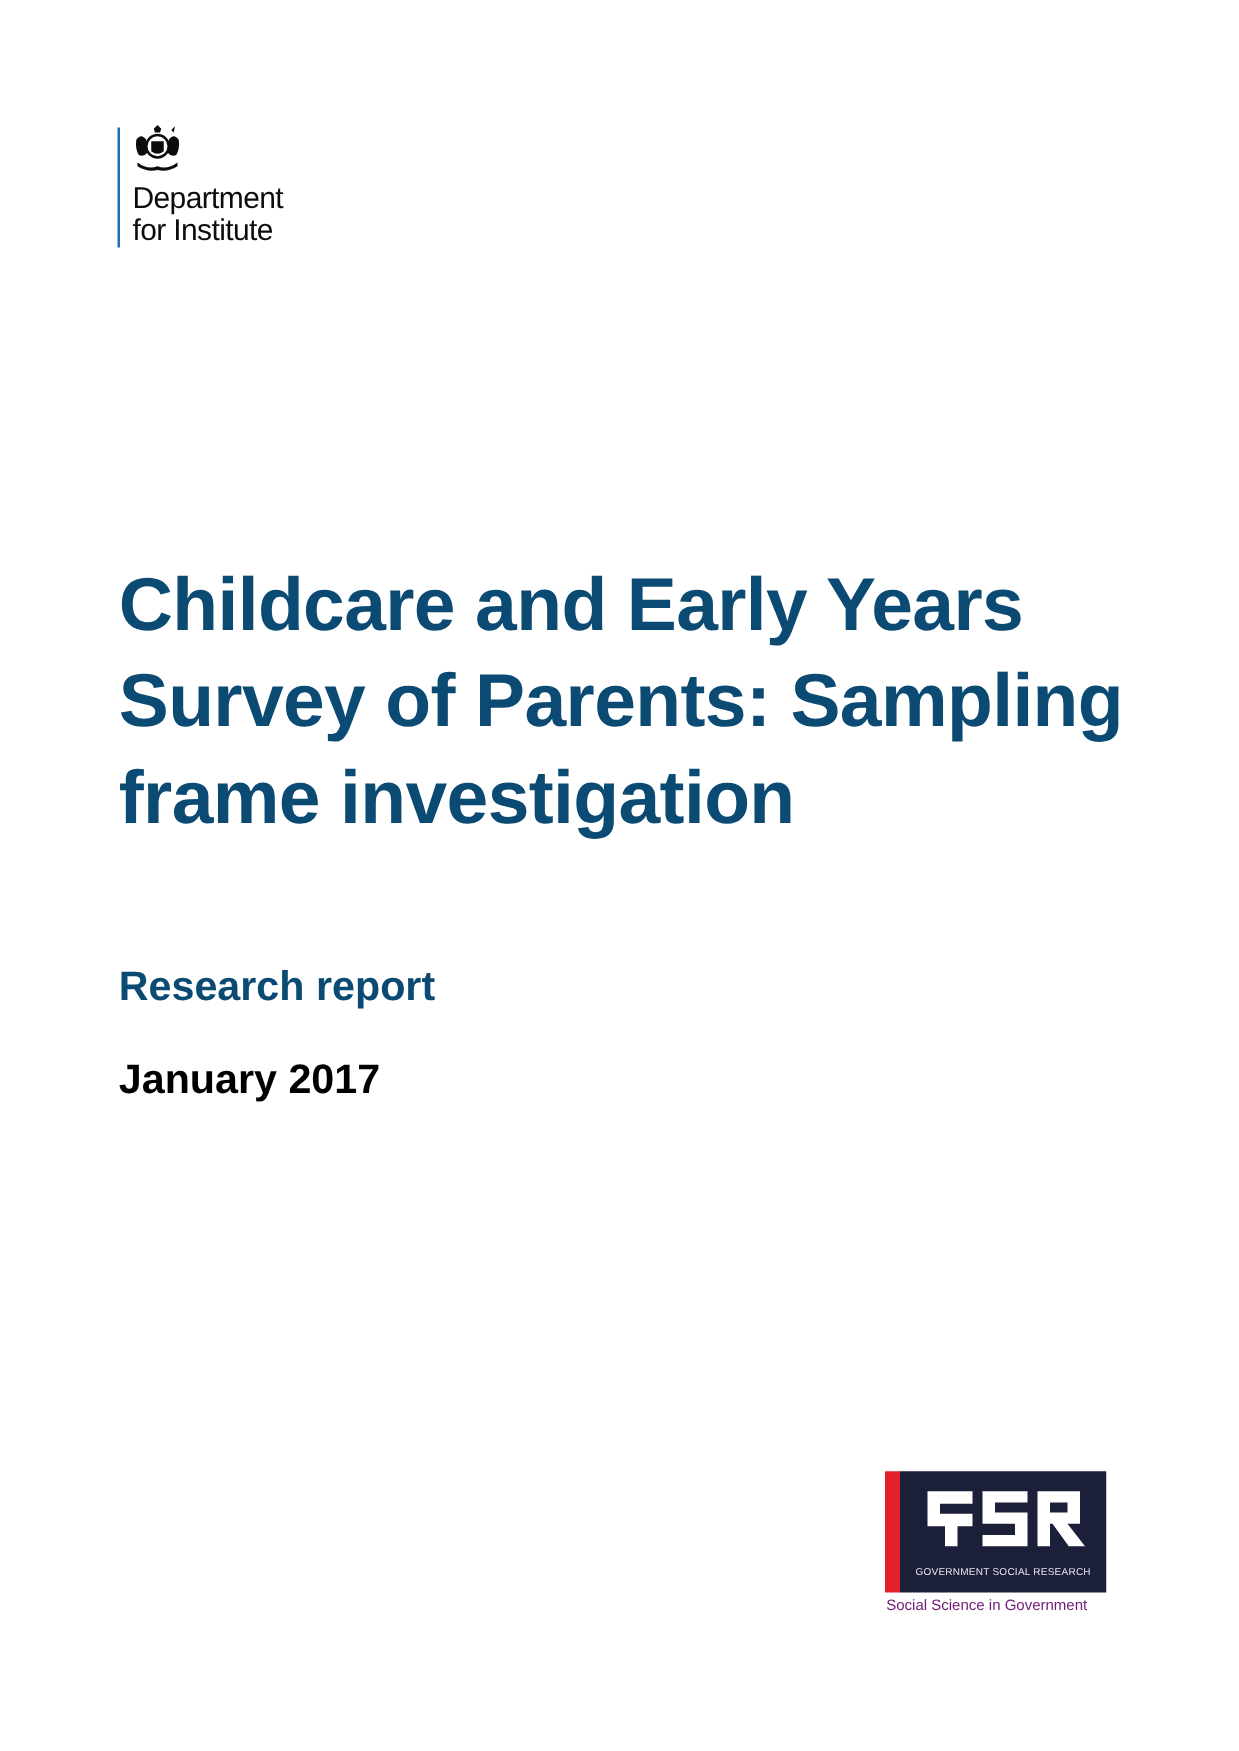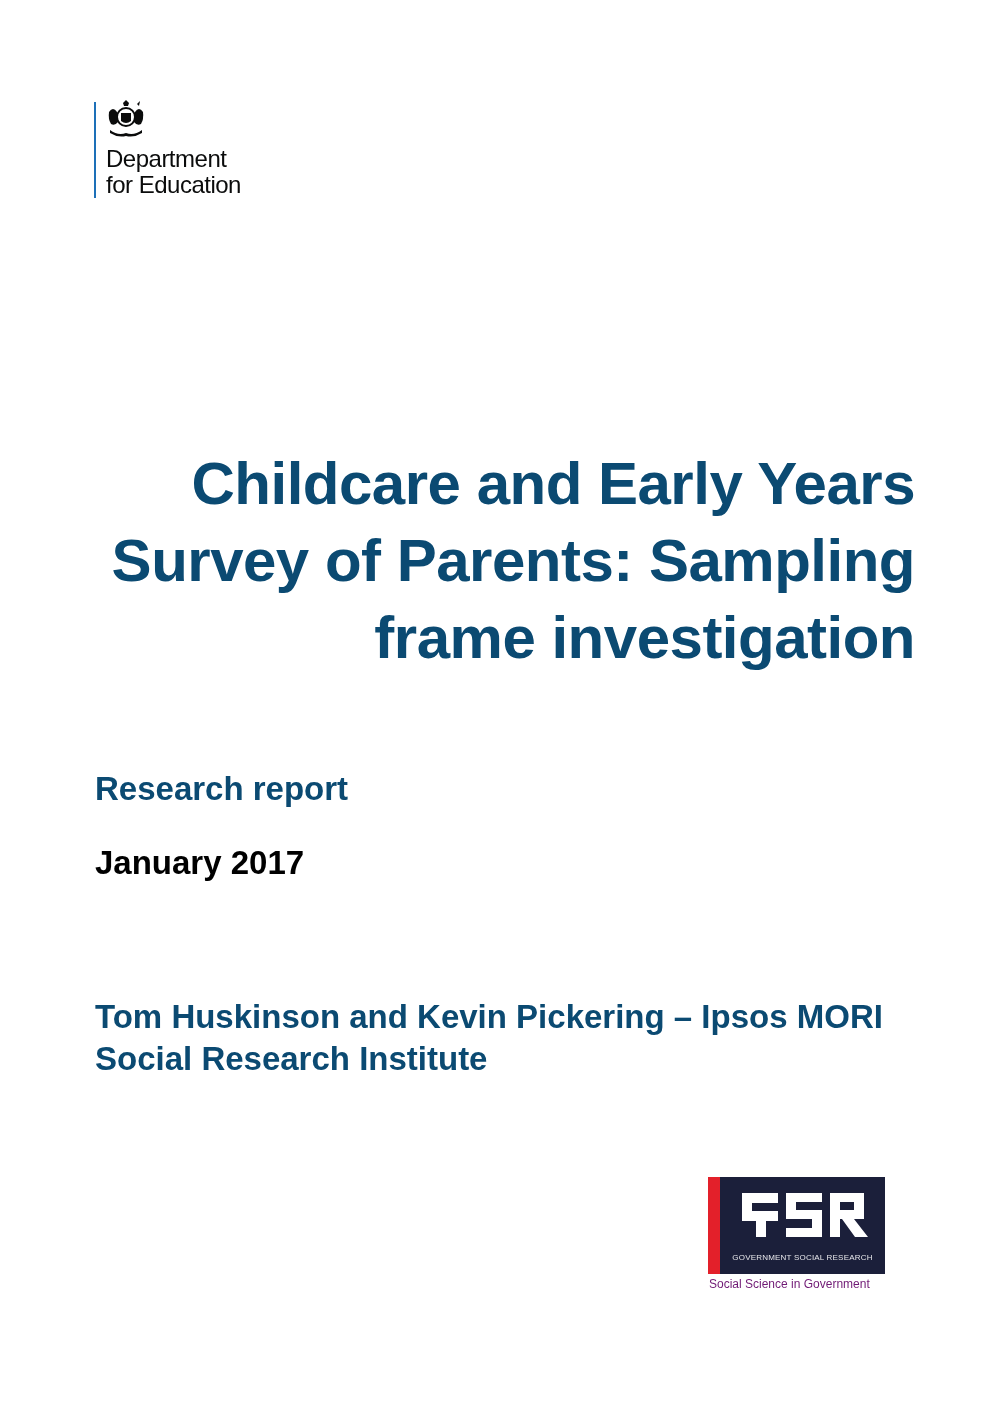--- a/index.html
+++ b/index.html
@@ -6,21 +6,21 @@
     body { width: 991px; height: 1401px; position: relative; overflow: hidden; font-family: "Liberation Sans", sans-serif; }
     .page { position: absolute; left: 0; top: 0; width: 991px; height: 1401px; background: #fff; border-radius: 28px; }
 
     
     .dfe-logo { position: absolute; left: 94px; top: 100px; height: 100px; width: 200px; }
     .dfe-rule { position: absolute; left: 0; top: 2px; width: 2px; height: 96px; background: #1d70b8; }
     .dfe-crest { position: absolute; left: 12px; top: 0; width: 40px; height: 40px; }
     .dfe-name { position: absolute; left: 12px; top: 46px; font-size: 24px; line-height: 26px; color: #0b0c0c; letter-spacing: -0.5px; }
 
     
-    .title { position: absolute; left: 95px; top: 445px; width: 820px; margin: 0; font-weight: bold; font-size: 60px; line-height: 77px; color: #0b4a72; letter-spacing: -0.5px; text-align: right; }
+    .title { position: absolute; left: 95px; top: 445px; width: 820px; margin: 0; font-weight: bold; font-size: 60px; line-height: 77px; color: #0b4a72; letter-spacing: -0.5px; }
     .subtitle { position: absolute; left: 95px; top: 769px; margin: 0; font-weight: bold; font-size: 33px; line-height: 40px; color: #0b4a72; text-align: center; }
     .date { position: absolute; left: 95px; top: 843px; margin: 0; font-weight: bold; font-size: 33px; line-height: 40px; color: #000000; }
     .authors { position: absolute; left: 95px; top: 996px; width: 820px; margin: 0; font-weight: bold; font-size: 33px; line-height: 42px; color: #0b4a72; }
 
     
     .gsr { position: absolute; left: 708px; top: 1177px; width: 180px; height: 115px; padding-left: 36px; }
     .gsr-red-bar { position: absolute; left: 0; top: 0; width: 12px; height: 97px; background: #e3202a; }
     .gsr-box { position: absolute; left: 12px; top: 0; width: 165px; height: 97px; background: #1b1f3a; }
     .gsr-mark { position: absolute; left: 14px; top: 8px; width: 140px; height: 60px; }
     .gsr-full { position: absolute; left: 0; top: 76px; width: 165px; text-align: center; color: #e6e6ea; font-size: 8px; letter-spacing: 0.2px; }
@@ -38,28 +38,27 @@
       <path d="M17 3 L20 0 L23 3 L22 6 L18 6 Z" fill="#0b0c0c"></path>
       <circle cx="20" cy="17" r="9" fill="none" stroke="#0b0c0c" stroke-width="2"></circle>
       <path d="M15 13 h10 v8 q-5 4 -10 0 Z" fill="#0b0c0c"></path>
       <path d="M3 12 q4 -6 8 0 l1 10 q-3 4 -7 2 q-3 -5 -2 -12 Z" fill="#0b0c0c"></path>
       <path d="M37 12 q-4 -6 -8 0 l-1 10 q3 4 7 2 q3 -5 2 -12 Z" fill="#0b0c0c"></path>
       <path d="M31 4 l3 -3 l-1 5 Z" fill="#0b0c0c"></path>
       <path d="M4 30 q8 6 16 3 q8 3 16 -3 l0 3 q-8 5 -16 3 q-8 2 -16 -3 Z" fill="#0b0c0c"></path>
     </svg>
     <div class="dfe-name">
       <div>Department</div>
-      <div>for Education</div>
+      <div>for Institute</div>
     </div>
   </div>
 
   <h1 class="title">Childcare and Early Years Survey of Parents: Sampling frame investigation</h1>
   <h2 class="subtitle">Research report</h2>
   <h2 class="date">January 2017</h2>
-  <h2 class="authors">Tom Huskinson and Kevin Pickering – Ipsos MORI Social Research Institute</h2>
 
   <div class="gsr">
     <div class="gsr-red-bar"></div>
     <div class="gsr-box">
       <svg class="gsr-mark" viewBox="0 0 140 60">
 
         <path d="M8 8 H44 V18 H18 V26 H44 V36 H32 V52 H22 V36 H8 Z" fill="#ffffff"></path>
 
         <path d="M52 8 H88 V17 H62 V25 H88 V52 H52 V43 H78 V34 H52 Z" fill="#ffffff"></path>
 

